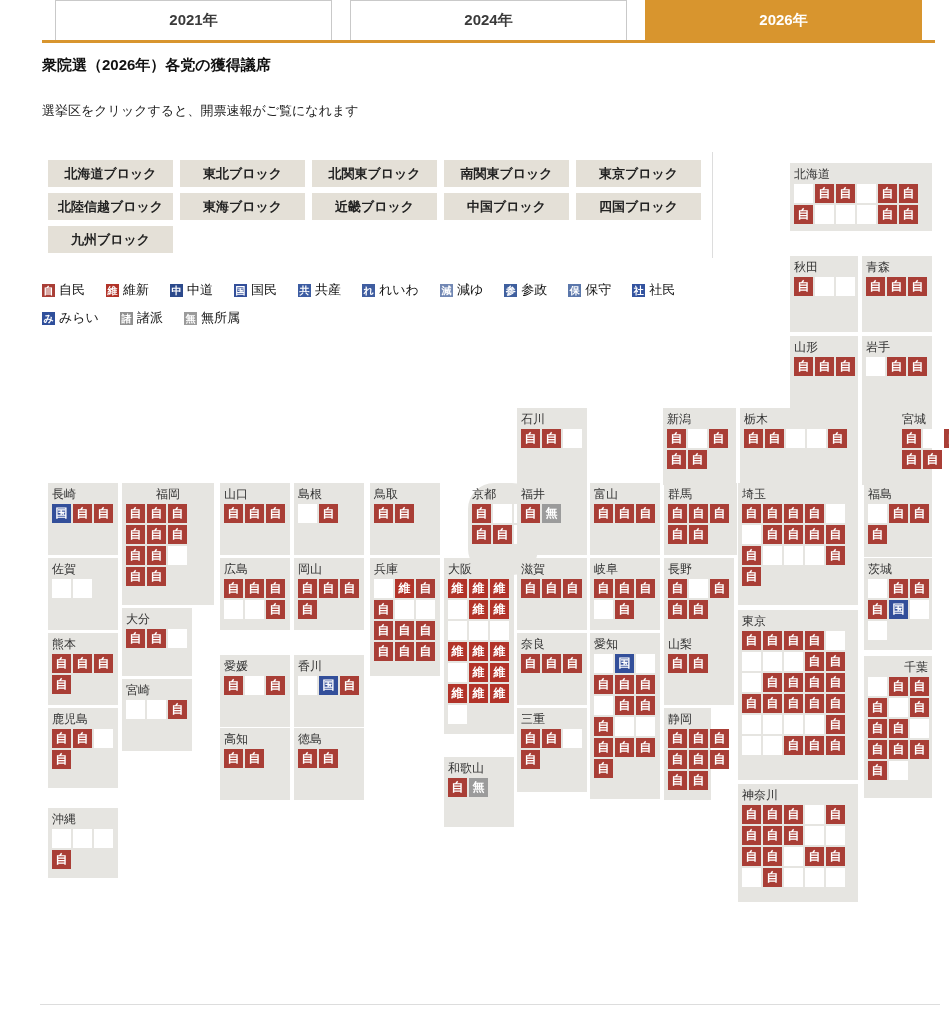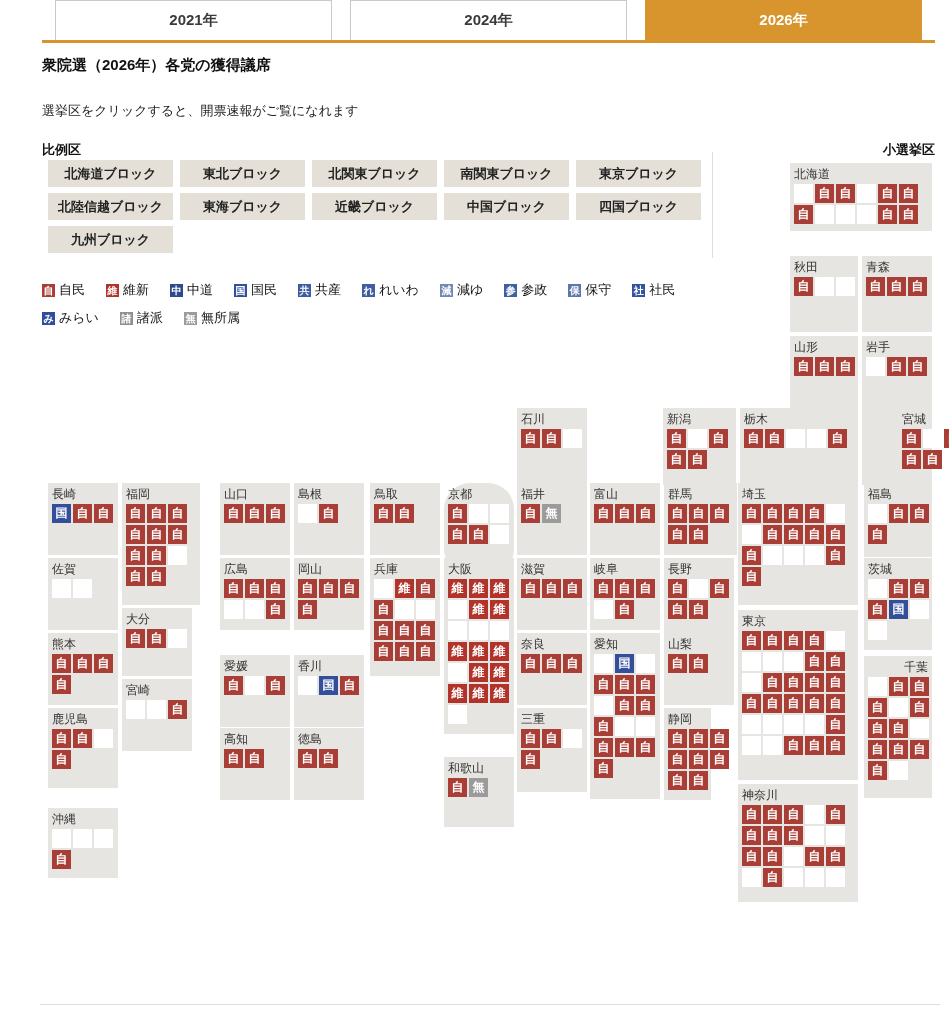--- a/index.html
+++ b/index.html
@@ -40,24 +40,20 @@
   <div class="tabs">
     <div class="tab">2021年</div>
     <div class="tab">2024年</div>
     <div class="tab active">2026年</div>
   </div>
   <div class="tabline"></div>
 
   <div class="title">衆院選（2026年）各党の獲得議席</div>
   <div class="subtitle">選挙区をクリックすると、開票速報がご覧になれます</div>
 
-  <div class="seclabels">
-    <span>比例区</span>
-    <span>小選挙区</span>
-  </div>
 
   <div class="pr-blocks" id="pr-blocks">
       <div class="pr-block">北海道ブロック</div>
       <div class="pr-block">東北ブロック</div>
       <div class="pr-block">北関東ブロック</div>
       <div class="pr-block">南関東ブロック</div>
       <div class="pr-block">東京ブロック</div>
       <div class="pr-block">北陸信越ブロック</div>
       <div class="pr-block">東海ブロック</div>
       <div class="pr-block">近畿ブロック</div>
@@ -212,21 +208,21 @@
         </div>
       </div>
       <div class="pref" style="left: 48px; top: 483px; width: 70px; height: 72px;">
         <div class="pref-label">長崎</div>
         <div class="grid" style="width: 61px;">
           <span class="seat" style="background: rgb(51, 79, 154);">国</span>
           <span class="seat" style="background: rgb(169, 62, 54);">自</span>
           <span class="seat" style="background: rgb(169, 62, 54);">自</span>
         </div>
       </div>
-      <div class="pref" style="left: 122px; top: 483px; width: 78px; height: 122px;">
+      <div class="pref" style="left: 122px; top: 483px; width: 92px; height: 122px; text-align: center;">
         <div class="pref-label">福岡</div>
         <div class="grid" style="width: 61px;">
           <span class="seat" style="background: rgb(169, 62, 54);">自</span>
           <span class="seat" style="background: rgb(169, 62, 54);">自</span>
           <span class="seat" style="background: rgb(169, 62, 54);">自</span>
           <span class="seat" style="background: rgb(169, 62, 54);">自</span>
           <span class="seat" style="background: rgb(169, 62, 54);">自</span>
           <span class="seat" style="background: rgb(169, 62, 54);">自</span>
           <span class="seat" style="background: rgb(169, 62, 54);">自</span>
           <span class="seat" style="background: rgb(169, 62, 54);">自</span>
@@ -367,21 +363,21 @@
           <span class="seat"></span>
           <span class="seat"></span>
           <span class="seat" style="background: rgb(169, 62, 54);">自</span>
           <span class="seat" style="background: rgb(169, 62, 54);">自</span>
           <span class="seat" style="background: rgb(169, 62, 54);">自</span>
           <span class="seat" style="background: rgb(169, 62, 54);">自</span>
           <span class="seat" style="background: rgb(169, 62, 54);">自</span>
           <span class="seat" style="background: rgb(169, 62, 54);">自</span>
         </div>
       </div>
-      <div class="pref" style="left: 444px; top: 483px; width: 70px; height: 92px; border-radius: 26px;">
+      <div class="pref" style="left: 468px; top: 483px; width: 70px; height: 92px; border-radius: 26px;">
         <div class="pref-label">京都</div>
         <div class="grid" style="width: 61px;">
           <span class="seat" style="background: rgb(169, 62, 54);">自</span>
           <span class="seat"></span>
           <span class="seat"></span>
           <span class="seat" style="background: rgb(169, 62, 54);">自</span>
           <span class="seat" style="background: rgb(169, 62, 54);">自</span>
           <span class="seat"></span>
         </div>
       </div>

